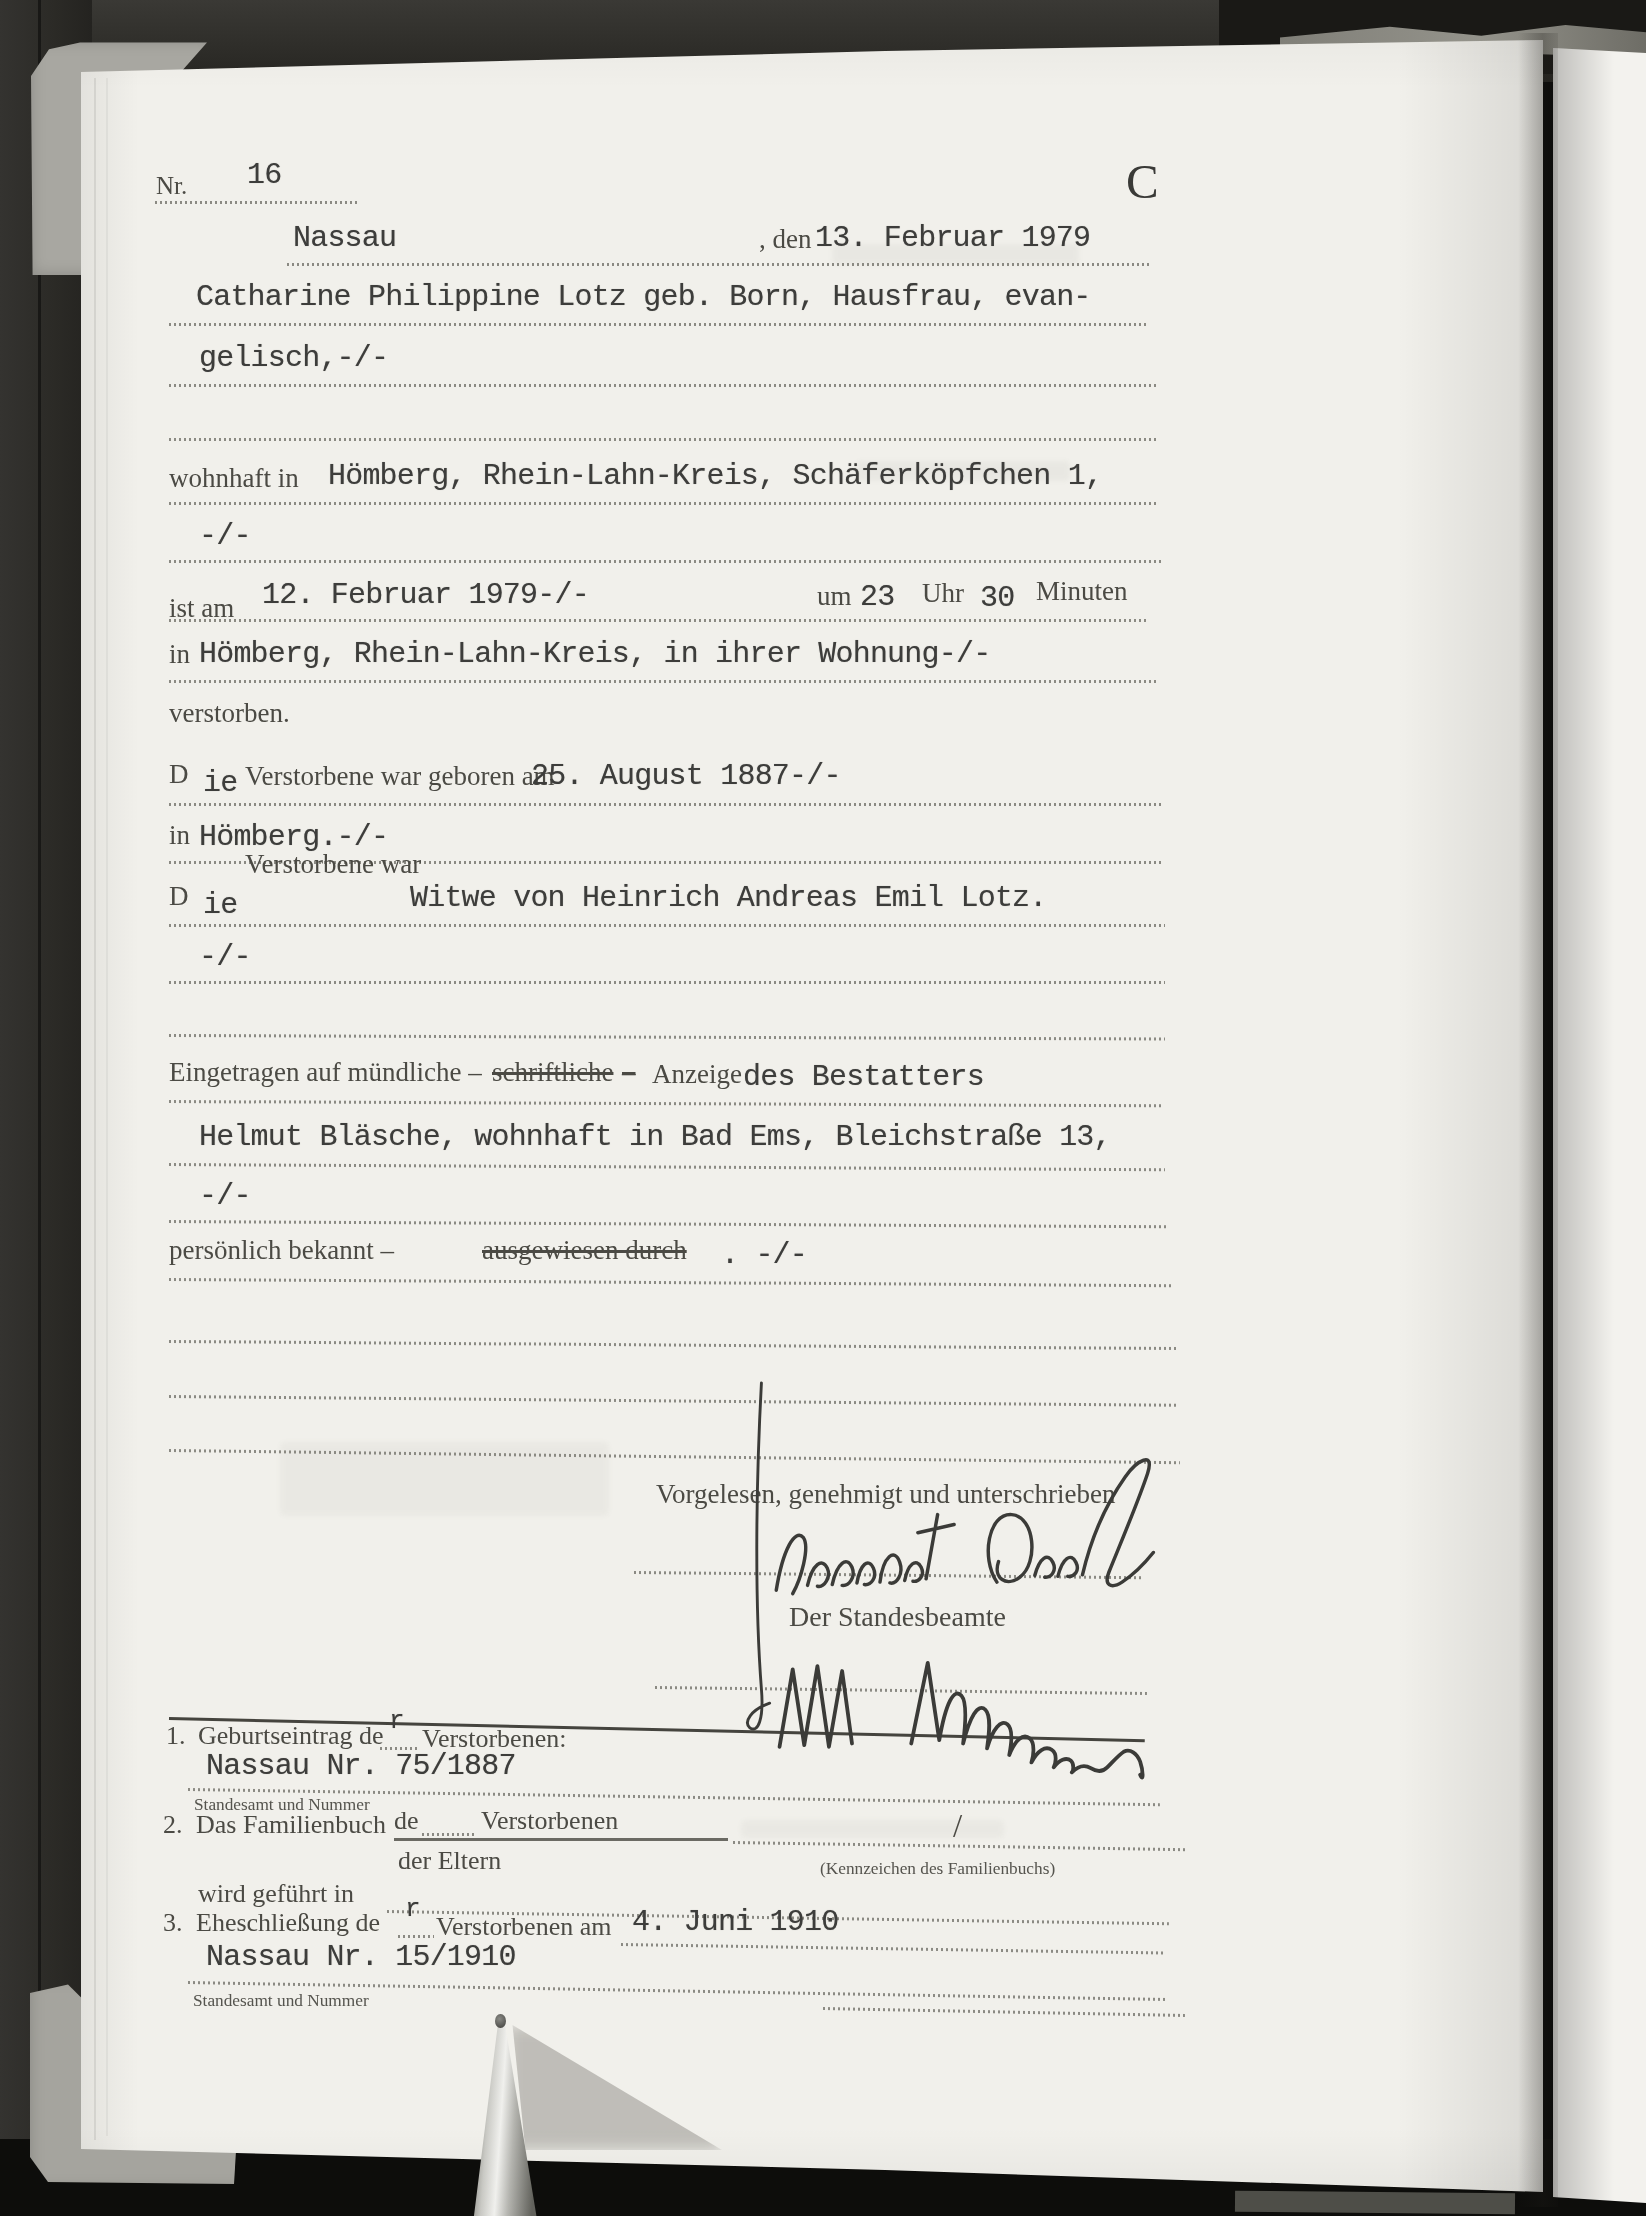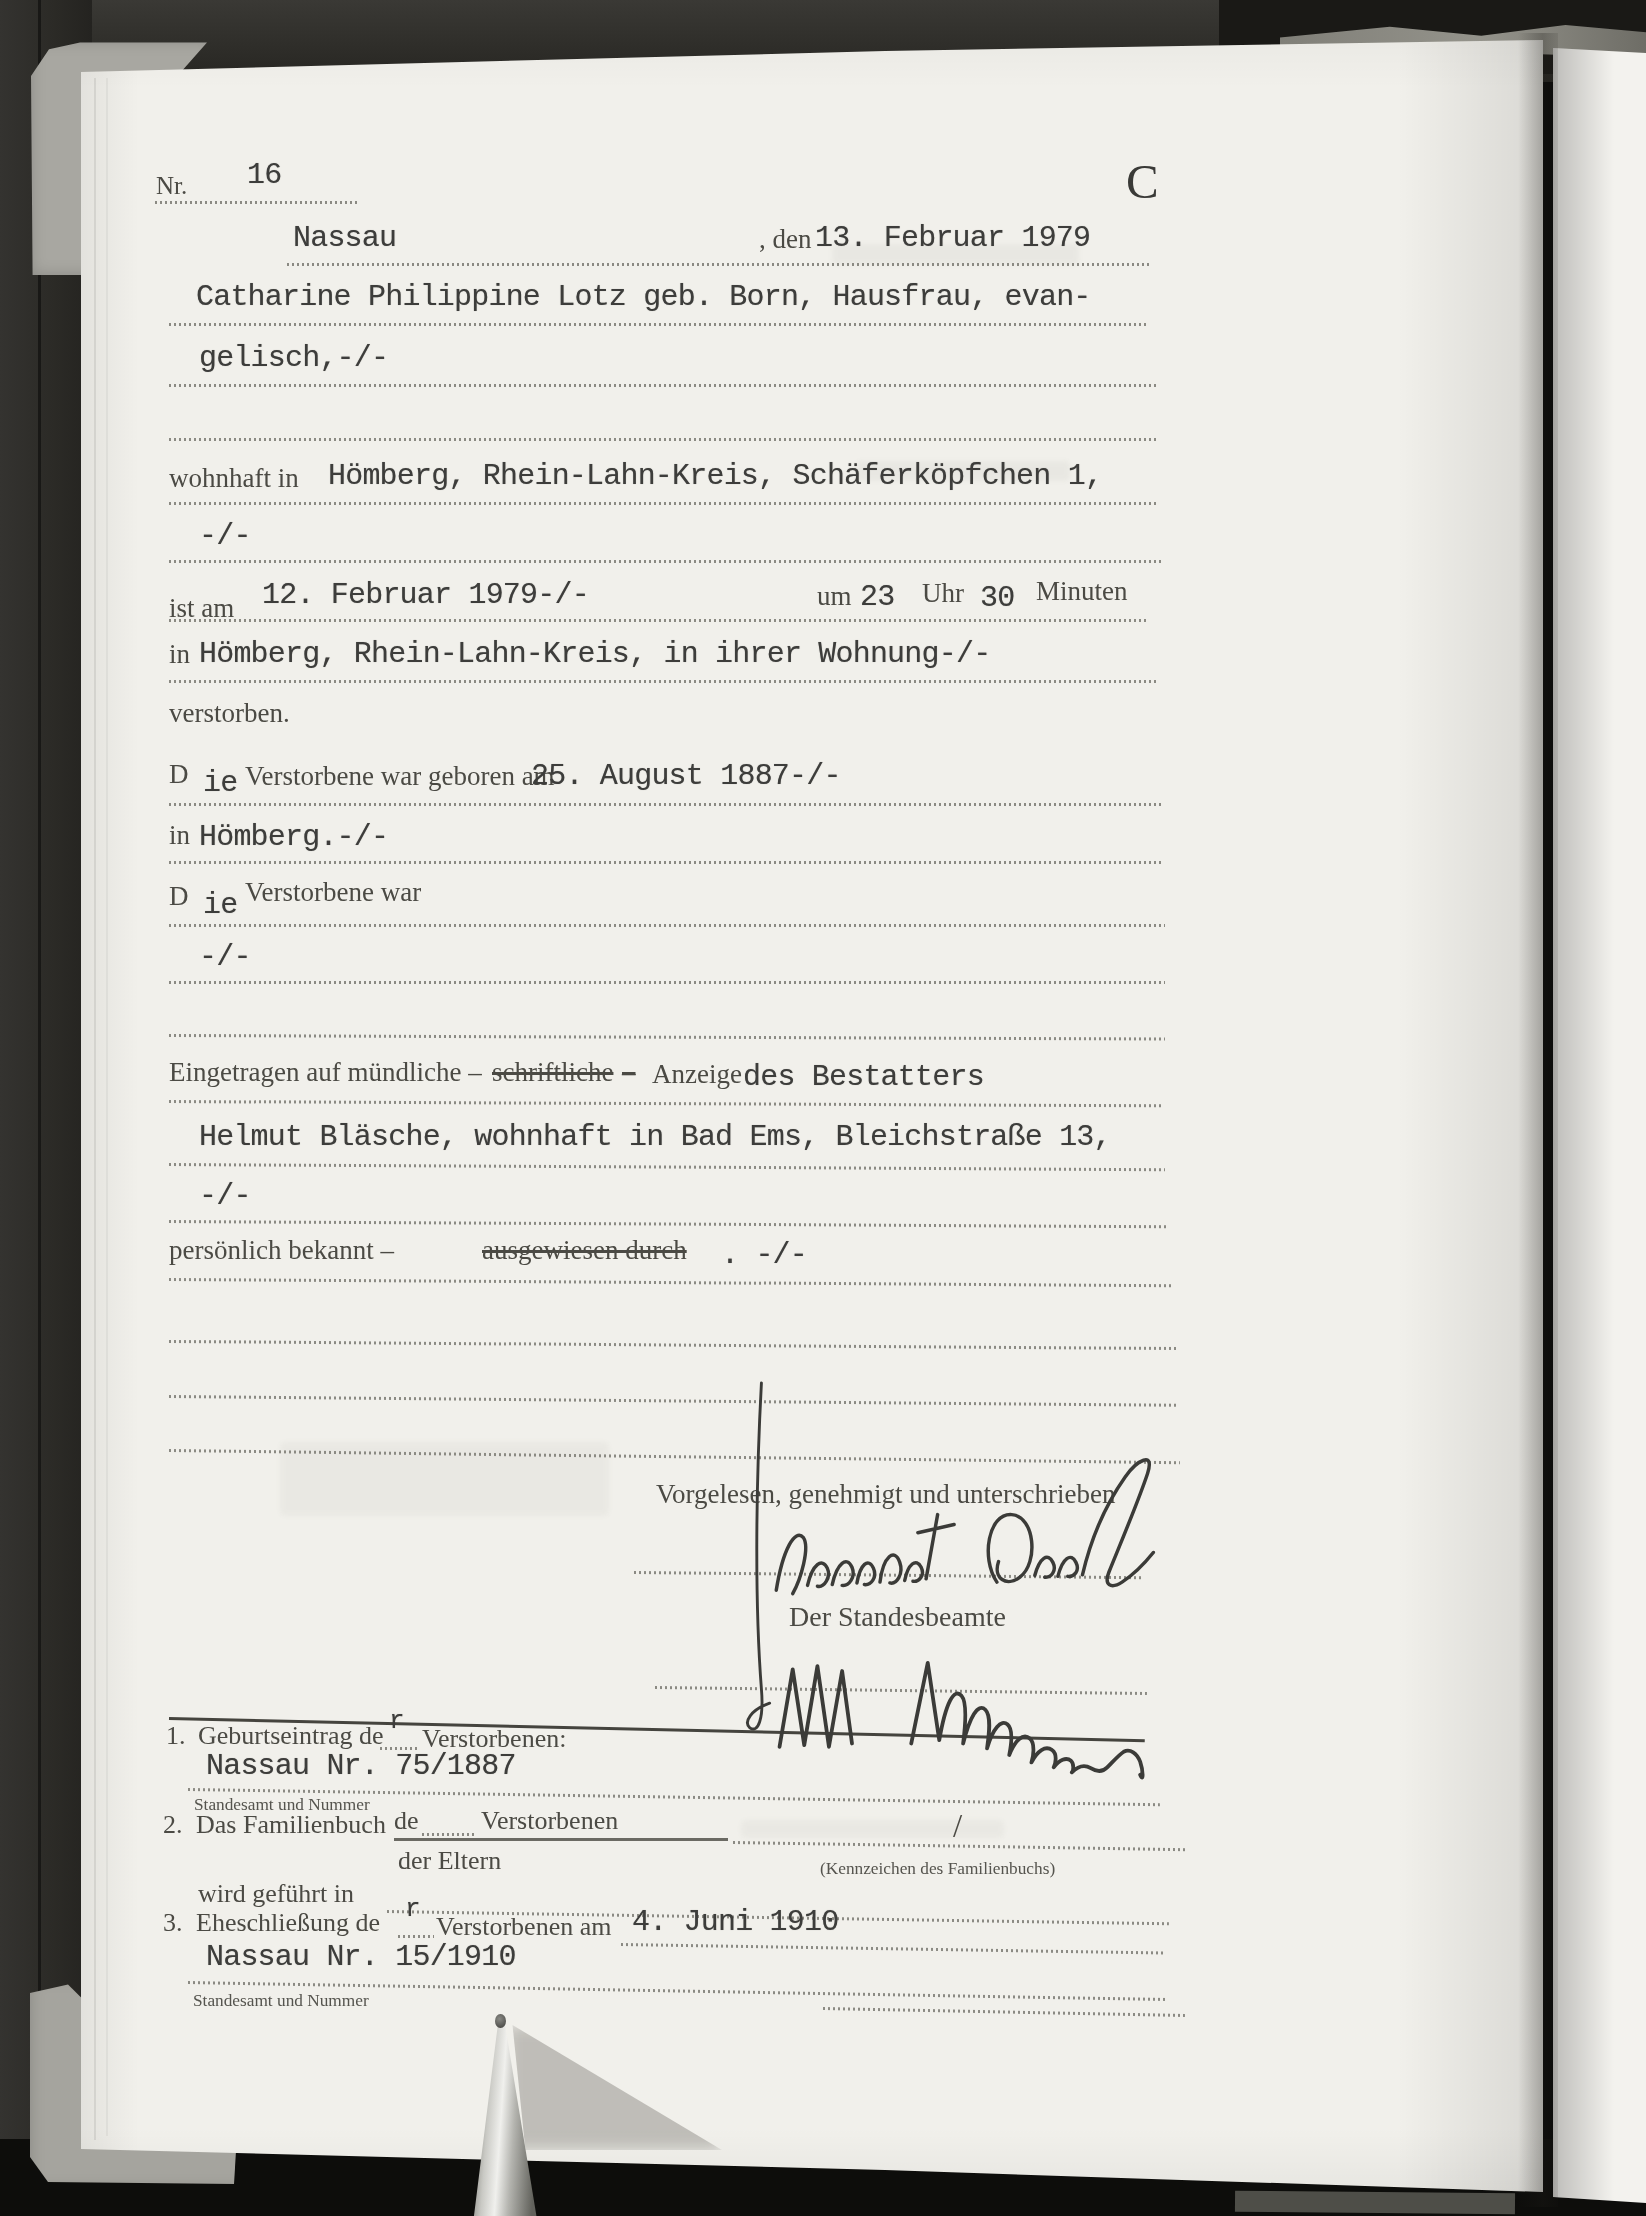--- a/index.html
+++ b/index.html
@@ -138,21 +138,22 @@
   <span class="mo" style="left:203px; top:766px;">ie</span>
   <span class="sr" style="left:245px; top:761px;">Verstorbene war geboren am</span>
   <span class="mo" style="left:531px; top:759px;">25. August 1887-/-</span>
   <div class="dl" style="left:169px; top:803px; width:992px;"></div>
   <span class="sr" style="left:169px; top:820px;">in</span>
   <span class="mo" style="left:199px; top:820px;">Hömberg.-/-</span>
   <div class="dl" style="left:169px; top:861px; width:992px;"></div>
 
   <span class="sr" style="left:169px; top:881px;">D</span>
   <span class="mo" style="left:203px; top:888px;">ie</span>
-  <span class="sr" style="left:245px; top:849px;margin-top:28px;">Verstorbene war</span>
+  <span class="sr" style="left:245px; top:849px;">Verstorbene war</span>
+  <span class="mo" style="left:410px; top:881px;">Witwe von Heinrich Andreas Emil Lotz.</span>
   <div class="dl" style="left:169px; top:924px; width:996px;"></div>
   <span class="mo" style="left:199px; top:940px;">-/-</span>
   <div class="dl" style="left:169px; top:981px; width:996px;"></div>
   <div class="dl" style="left:169px; top:1034px; width:996px; transform:rotate(.2deg);"></div>
 
   <span class="sr" style="left:169px; top:1057px;">Eingetragen auf mündliche –</span>
   <span class="sr st" style="left:492px; top:1057px;text-align:right;">schriftliche</span>
   <span class="sr st" style="left:622px; top:1057px;">–</span>
   <span class="sr" style="left:652px; top:1059px;">Anzeige</span>
   <span class="mo" style="left:743px; top:1060px;">des Bestatters</span>

